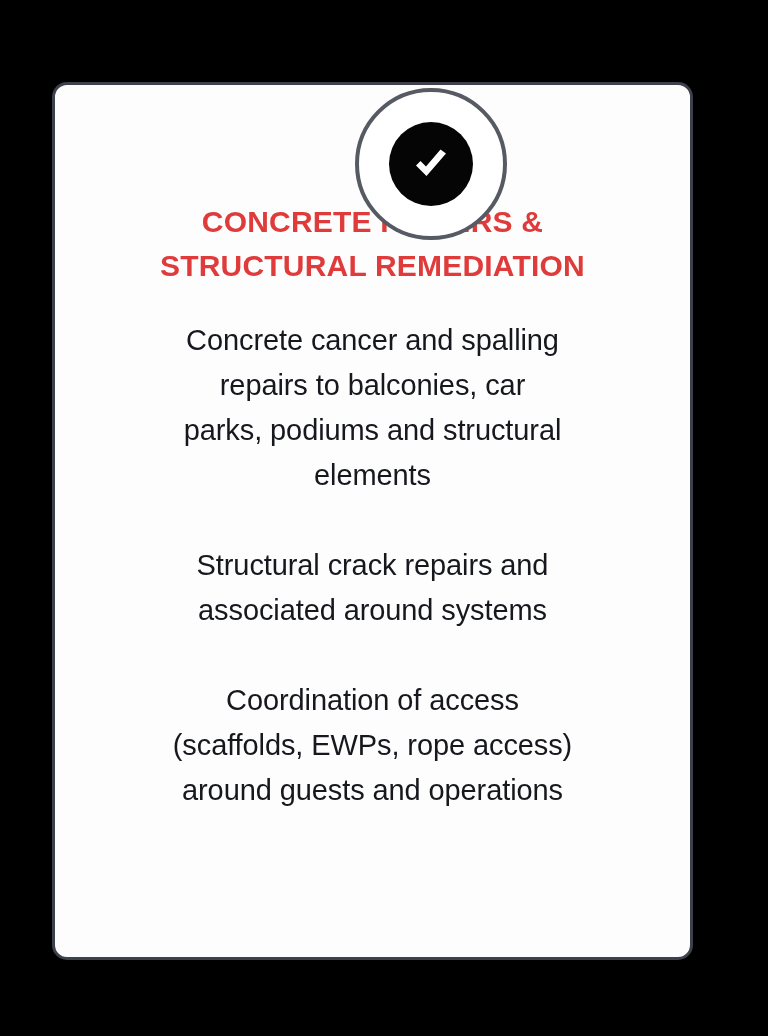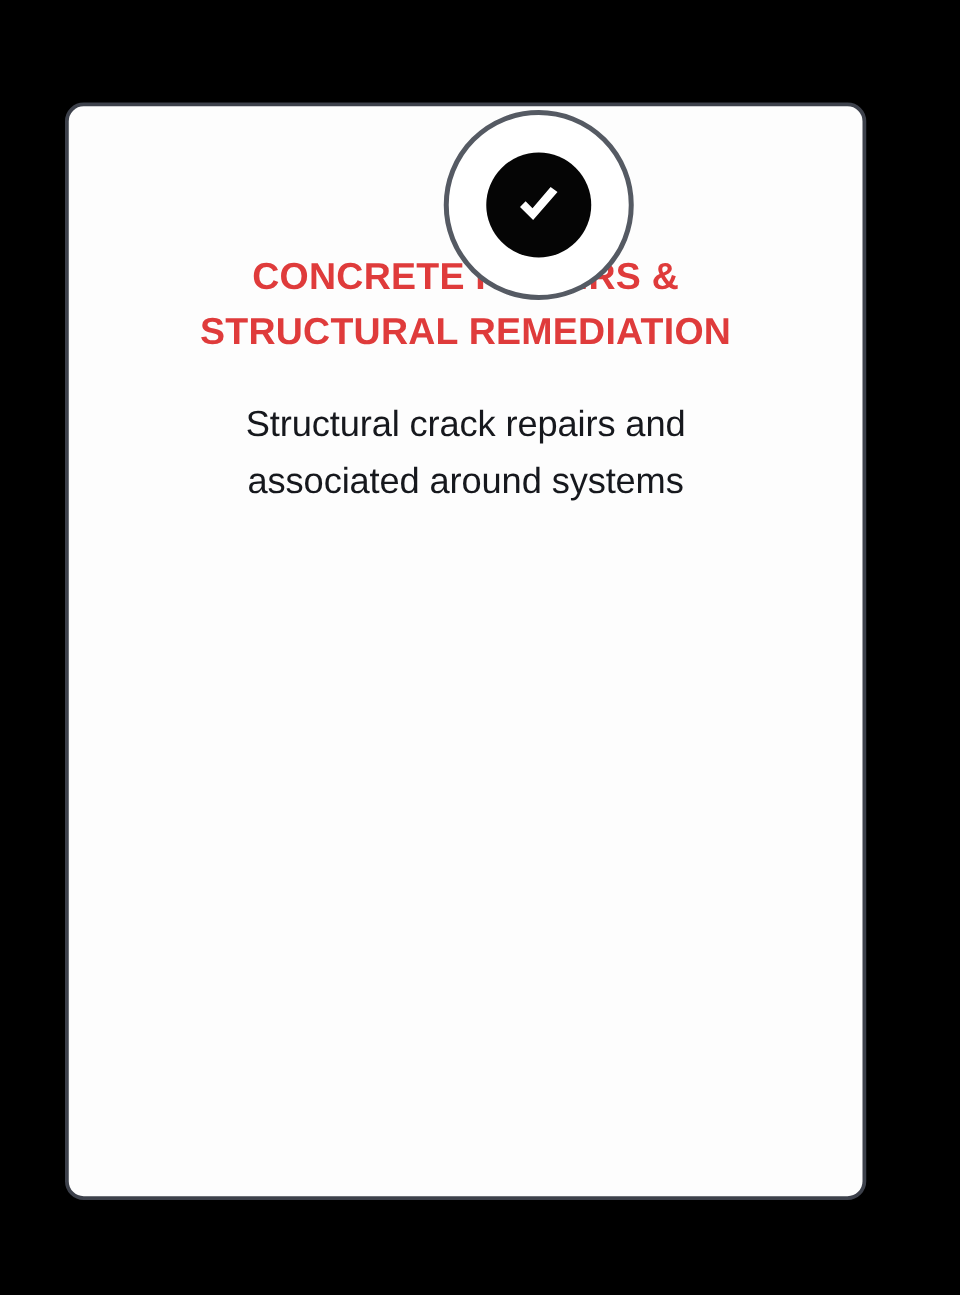--- a/index.html
+++ b/index.html
@@ -103,18 +103,25 @@
         <path d="M11 27.5 L21.5 38 L41 15.5 L35.5 11.5 L21 28.5 L15.5 23 Z" fill="#ffffff"></path>
       </svg>
     </div>
   </div>
 
   <div class="card-inner">
     <h2 class="card-title">CONCRETE REPAIRS &amp;
 STRUCTURAL REMEDIATION</h2>
 
     <div class="body-block">
+      <p class="body-para">Concrete cancer and spalling
+repairs to balconies, car
+parks, podiums and structural
+elements</p>
       <p class="body-para">Structural crack repairs and
 associated around systems</p>
+      <p class="body-para">Coordination of access
+(scaffolds, EWPs, rope access)
+around guests and operations</p>
     </div>
   </div>
 
 </div>
 
 </body></html>

